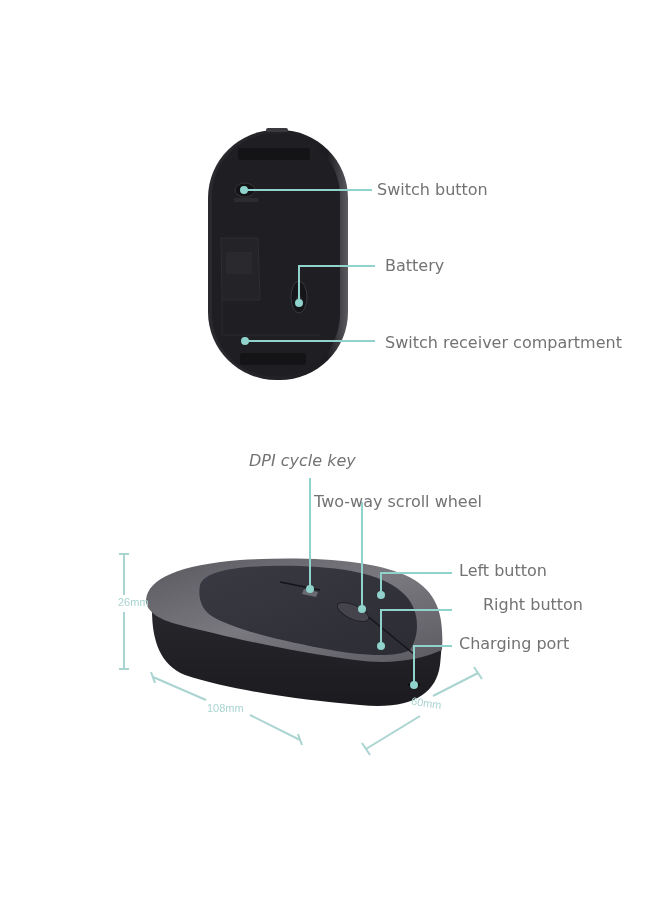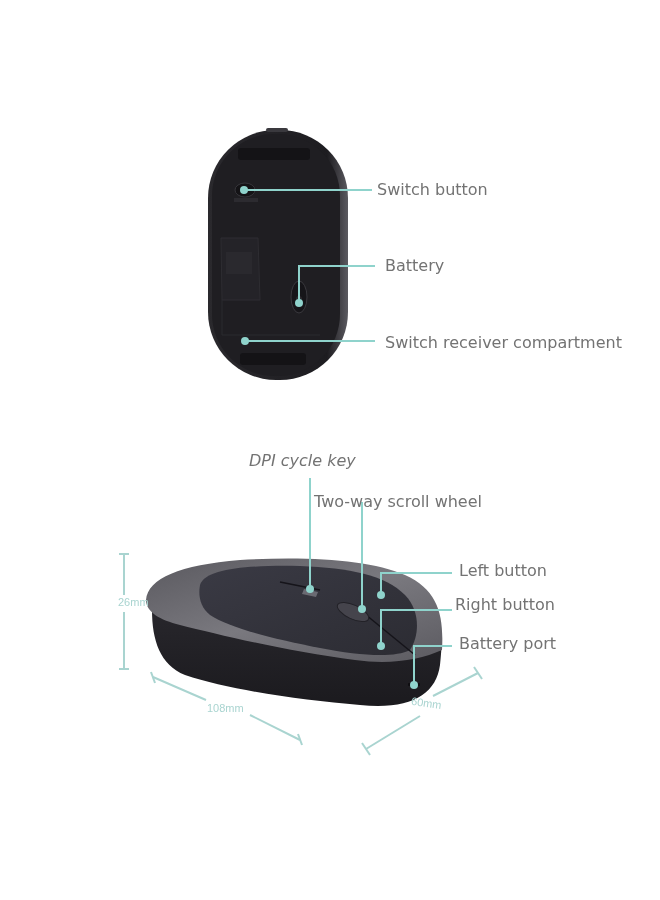--- a/index.html
+++ b/index.html
@@ -116,18 +116,18 @@
   </g>
 </svg>
 
 <div class="label" style="left:377px; top:182px;">Switch button</div>
 <div class="label" style="left:385px; top:258px;">Battery</div>
 <div class="label" style="left:385px; top:335px;">Switch receiver compartment</div>
 
 <div class="label" style="left:249px; top:453px;font-style:italic;">DPI cycle key</div>
 <div class="label" style="left:314px; top:486px;margin-top:8px;">Two-way scroll wheel</div>
 <div class="label" style="left:459px; top:563px;">Left button</div>
-<div class="label" style="left:455px; top:597px;text-align:right;">Right button</div>
-<div class="label" style="left:459px; top:636px;">Battery port</div>
+<div class="label" style="left:483px; top:597px;text-align:right;">Right button</div>
+<div class="label" style="left:459px; top:636px;">Charging port</div>
 
 <div class="dim" style="left:118px; top:597px;">26mm</div>
 <div class="dim" style="left:207px; top:703px;">108mm</div>
 <div class="dim" style="left:411px; top:698px; transform: rotate(8deg);">60mm</div>
 
 </body></html>

